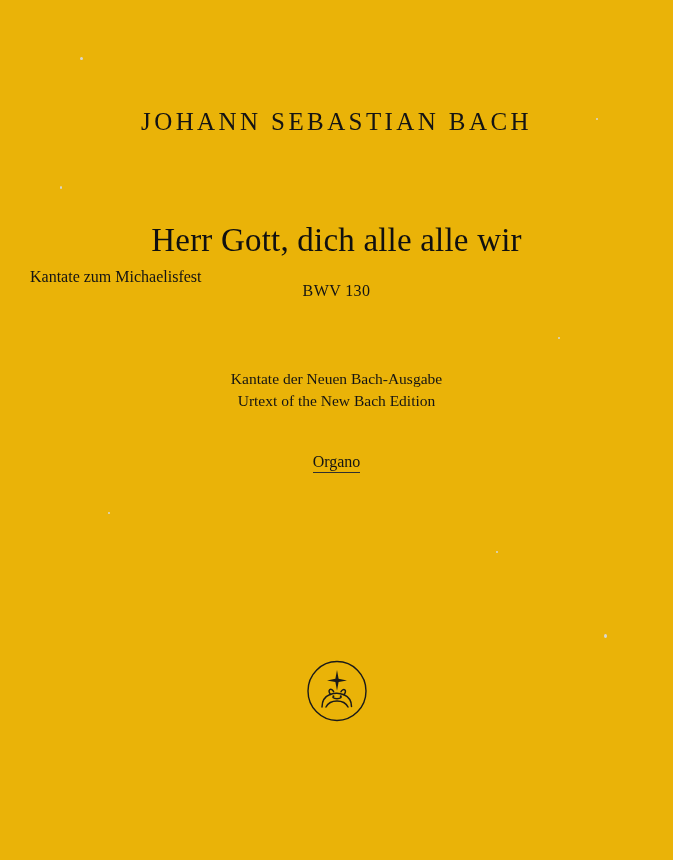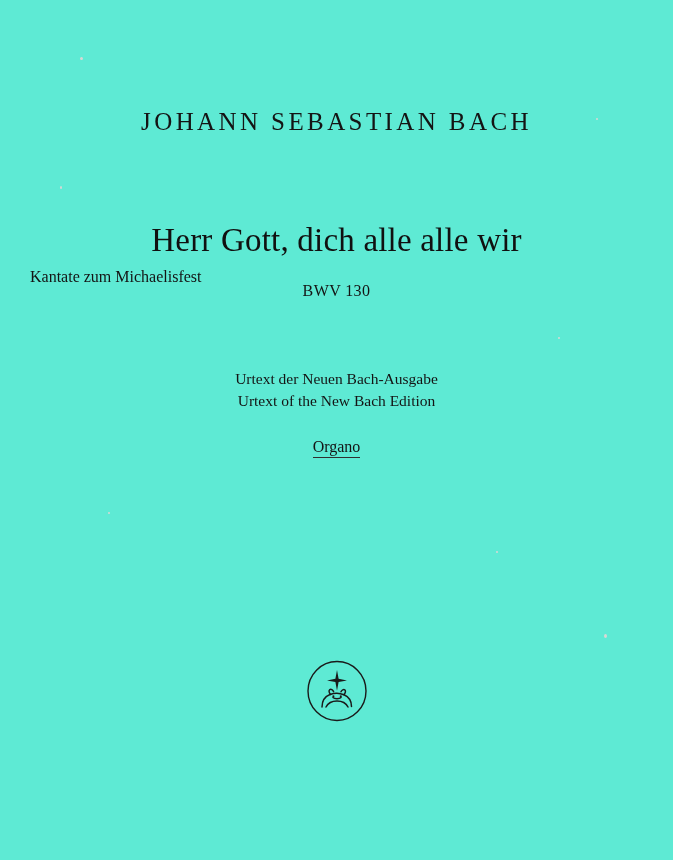--- a/index.html
+++ b/index.html
@@ -11,21 +11,21 @@
     height: 860px;
     background: #ffffff;
     font-family: "Liberation Serif", serif;
     color: #1a1a1a;
     overflow: hidden;
   }
   .page {
     position: relative;
     width: 673px;
     height: 860px;
-    background: #5eead4;
+    background: #eab308;
     box-sizing: border-box;
   }
   .composer {
     position: absolute;
     top: 108px;
     left: 0;
     width: 100%;
     text-align: center;
     font-size: 25px;
     letter-spacing: 3.4px;
@@ -76,21 +76,21 @@
     position: absolute;
     top: 392px;
     left: 0;
     width: 100%;
     text-align: center;
     font-size: 15.5px;
     color: #141414;
   }
   .part {
     position: absolute;
-    top: 438px;
+    top: 453px;
     left: 0;
     width: 100%;
     text-align: center;
     font-size: 16px;
     color: #141414;
   }
   .part span {
     display: inline-block;
     border-bottom: 1px solid #303030;
     padding-bottom: 1px;
@@ -134,21 +134,21 @@
   <div class="speck" style="left:108px; top:512px; width:2px; height:2px;"></div>
 
   <div class="composer">JOHANN SEBASTIAN BACH</div>
 
   <div class="title">Herr Gott, dich alle alle wir</div>
 
   <div class="subtitle">Kantate zum Michaelisfest</div>
 
   <div class="bwv">BWV 130</div>
 
-  <div class="urtext-de">Urtext der Neuen Bach-Ausgabe</div>
+  <div class="urtext-de">Kantate der Neuen Bach-Ausgabe</div>
 
   <div class="urtext-en">Urtext of the New Bach Edition</div>
 
   <div class="part"><span>Organo</span></div>
 
   <div class="logo">
     <svg viewBox="0 0 62 62" width="62" height="62" xmlns="http://www.w3.org/2000/svg">
       <ellipse cx="31" cy="31" rx="29" ry="29.5" fill="none" stroke="#1a1a1a" stroke-width="1.4"></ellipse>
       <g fill="#1a1a1a">
         <path d="M31 10 L32.6 18.8 L41 20.4 L32.6 22 L31 30.8 L29.4 22 L21 20.4 L29.4 18.8 Z"></path>

